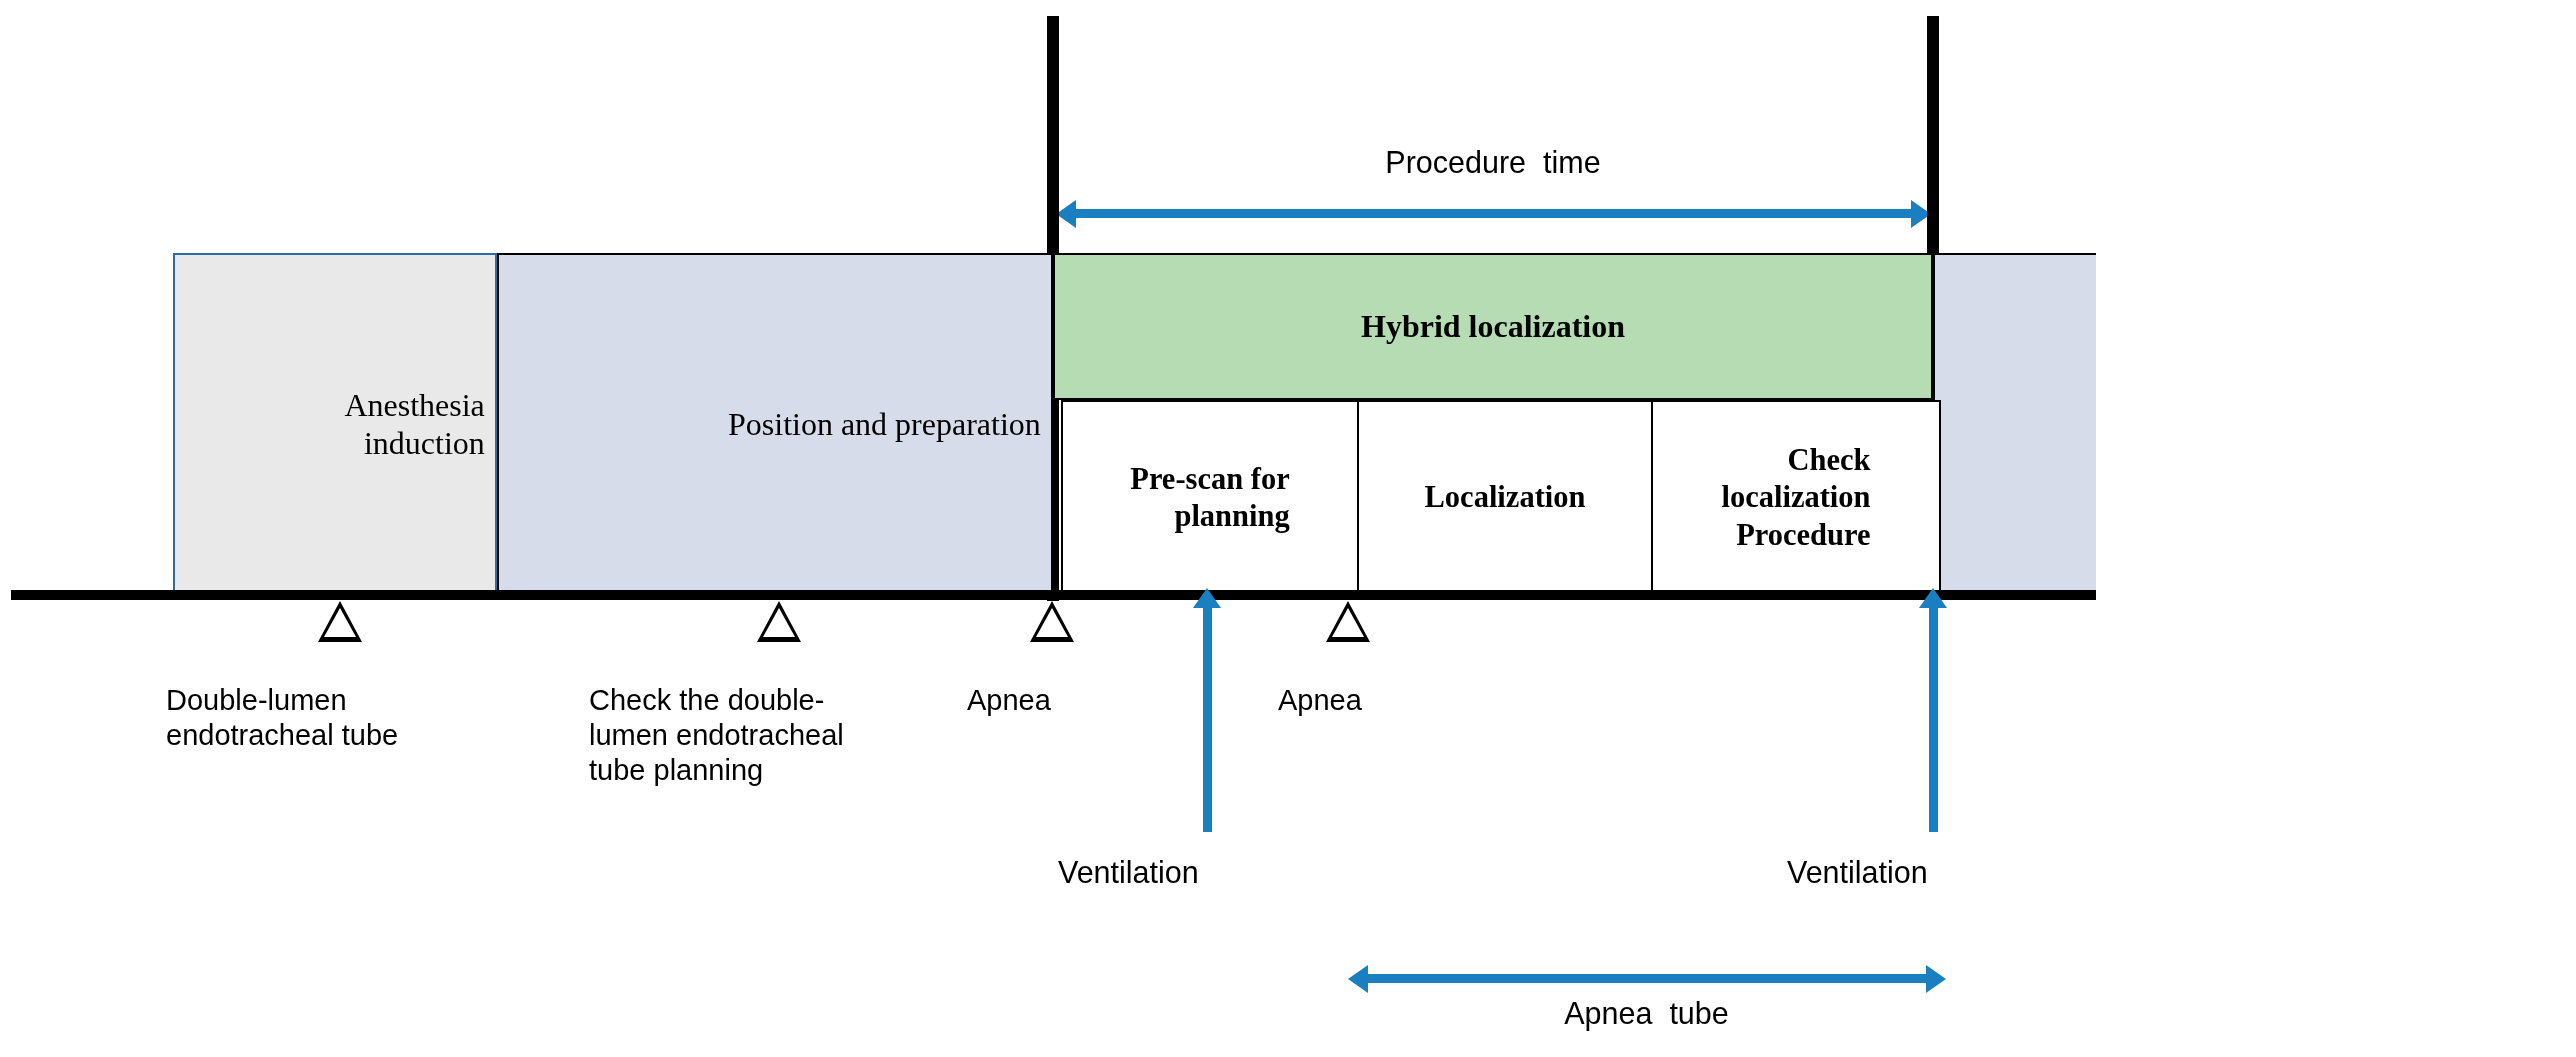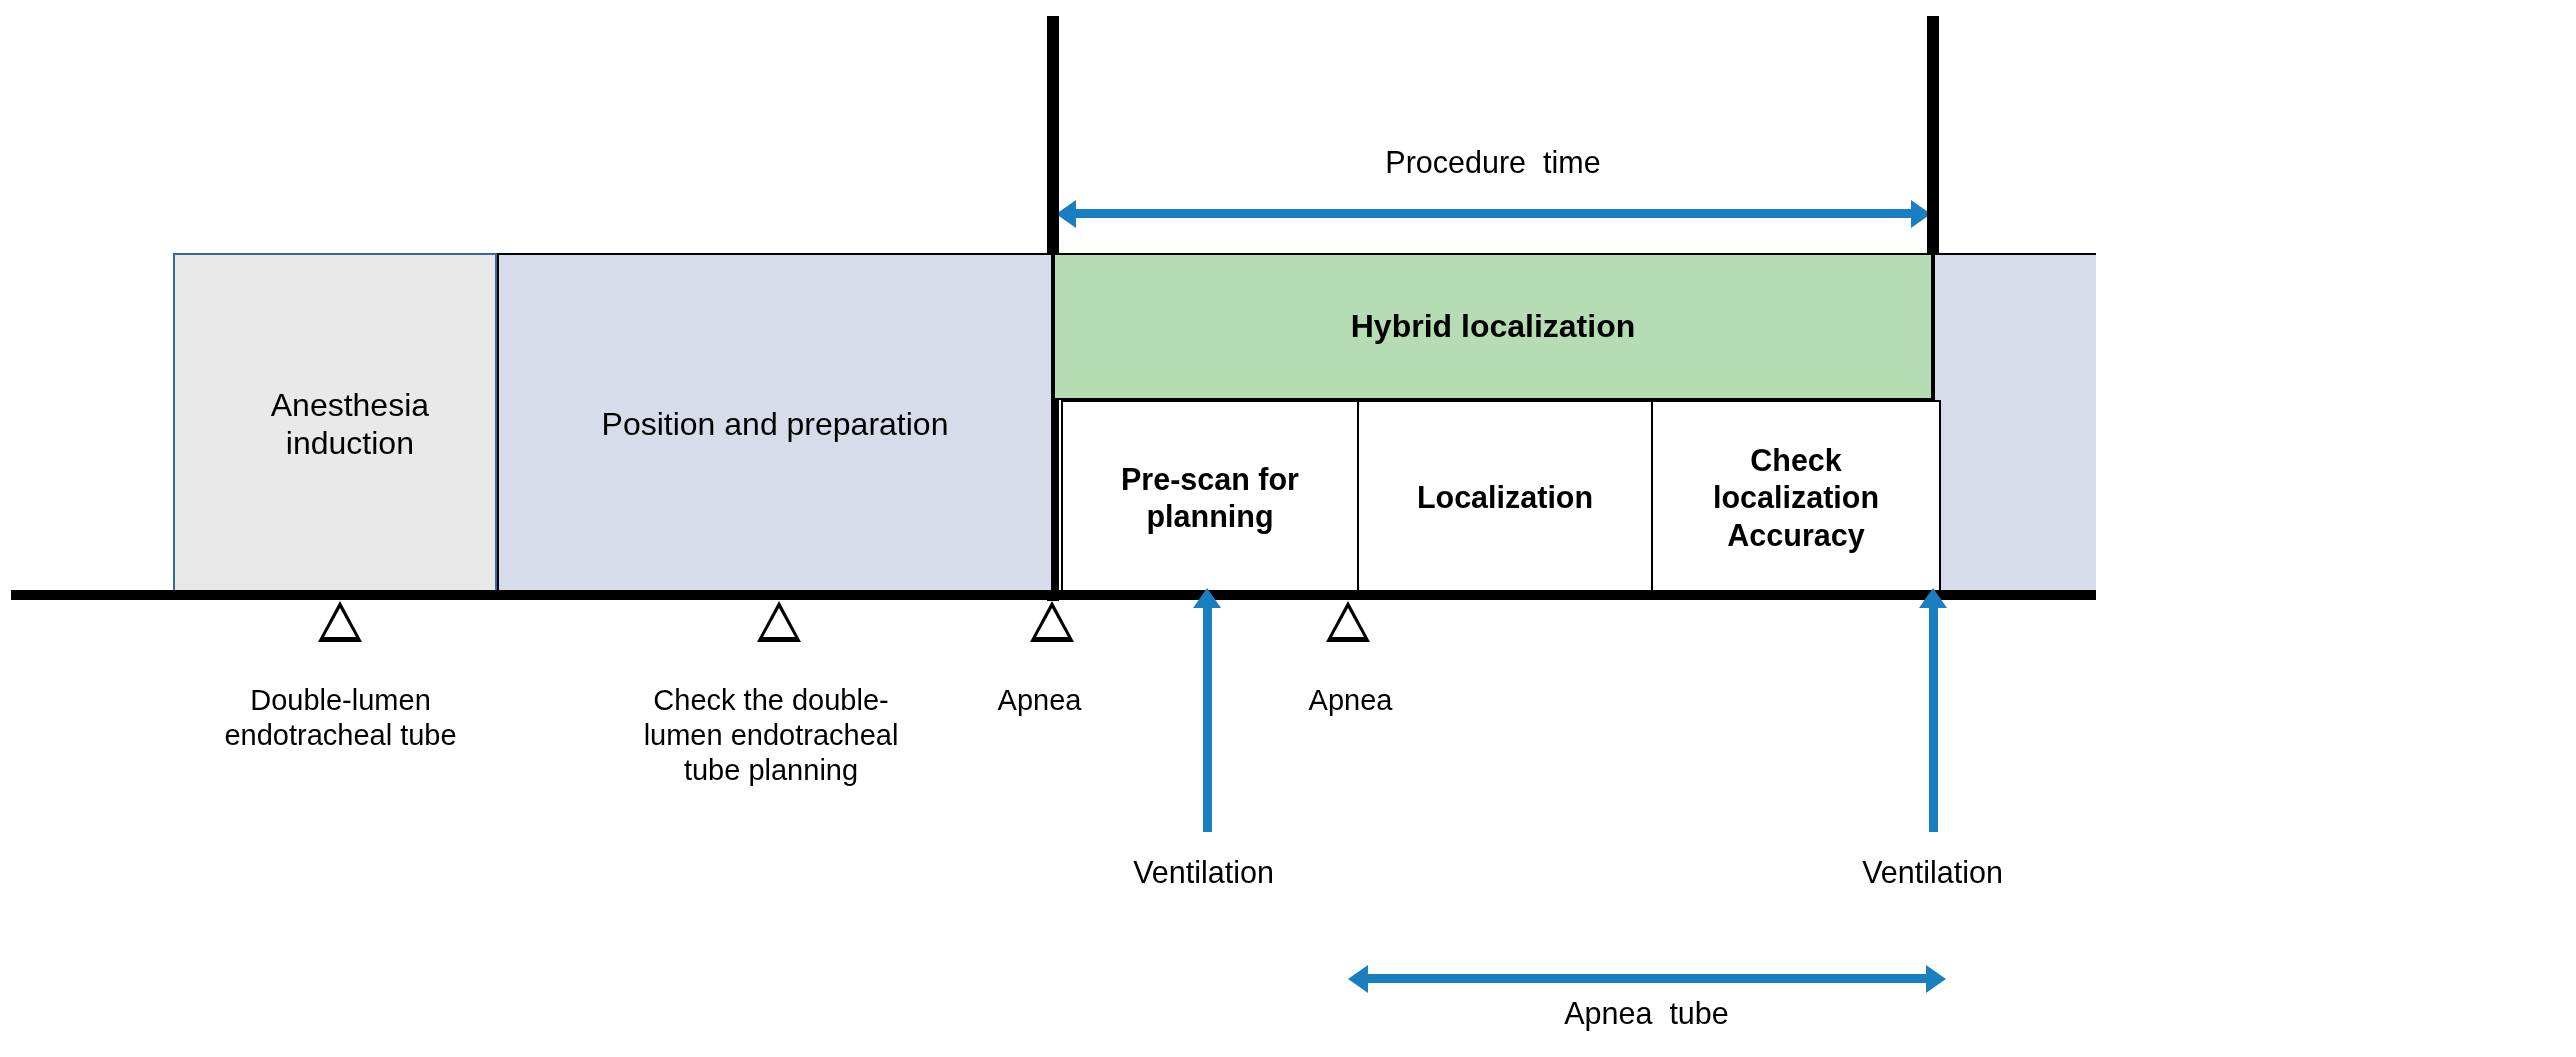--- a/index.html
+++ b/index.html
@@ -1,18 +1,18 @@
 <!DOCTYPE html>
 <html style="font-size:11.6px"><head>
 <meta charset="utf-8">
 <style>
   html,body{margin:0;padding:0;background:#fff;}
   body{font-family:"Liberation Sans",sans-serif;}
   #stage{position:relative;width:2096px;height:1058px;background:#fff;overflow:hidden;}
-  .ctr{display:flex;align-items:center;justify-content:center;text-align:center;}
+  .ctr{display:flex;align-items:center;justify-content:center;text-align:right;font-family:Liberation Serif, serif;}
 
   
   .axis-line{position:absolute;left:11px;top:590px;width:2545px;height:10.2px;background:#000;}
   .axis-head{position:absolute;left:2543px;top:570px;width:0;height:0;
              border-top:25.4px solid transparent;border-bottom:25.4px solid transparent;
              border-left:33px solid #000;}
 
   
   .vbar{position:absolute;top:16px;width:11.6px;height:585px;background:#000;}
 
@@ -44,21 +44,21 @@
 
   
   .tri{position:absolute;width:0;height:0;
        border-left:22.5px solid transparent;border-right:22.5px solid transparent;
        border-bottom:41px solid #000;}
   .tri:after{content:"";position:absolute;left:-16px;top:7.3px;width:0;height:0;
        border-left:16px solid transparent;border-right:16px solid transparent;
        border-bottom:29px solid #fff;}
 
   
-  .elabel{position:absolute;font-size:29px;line-height:1.2;text-align:center;color:#000;}
+  .elabel{position:absolute;font-size:29px;line-height:1.2;text-align:left;color:#000;}
 
   
   .harrow{position:absolute;height:8.7px;background:#1a7fc1;}
   .harrow:before{content:"";position:absolute;left:-19px;top:-9.5px;width:0;height:0;
       border-top:14px solid transparent;border-bottom:14px solid transparent;
       border-right:20.4px solid #1a7fc1;}
   .harrow:after{content:"";position:absolute;right:-19px;top:-9.5px;width:0;height:0;
       border-top:14px solid transparent;border-bottom:14px solid transparent;
       border-left:20.4px solid #1a7fc1;}
 
@@ -101,21 +101,21 @@
       <div class="sub sub-a ctr">
         <div class="lbl" style="white-space:pre-line;">Pre-scan for
 planning</div>
       </div>
       <div class="sub sub-b ctr">
         <div class="lbl" style="white-space:pre-line;">Localization</div>
       </div>
       <div class="sub sub-c ctr">
         <div class="lbl" style="white-space:pre-line;">Check
 localization
-Accuracy</div>
+Procedure</div>
       </div>
     </div>
   </div>
 
   <div class="axis-line"></div>
   <div class="axis-head"></div>
 
   <div class="tri" style="left:318px;top:601px;"></div>
   <div class="tri" style="left:757px;top:601px;"></div>
   <div class="tri" style="left:1030px;top:601px;"></div>

